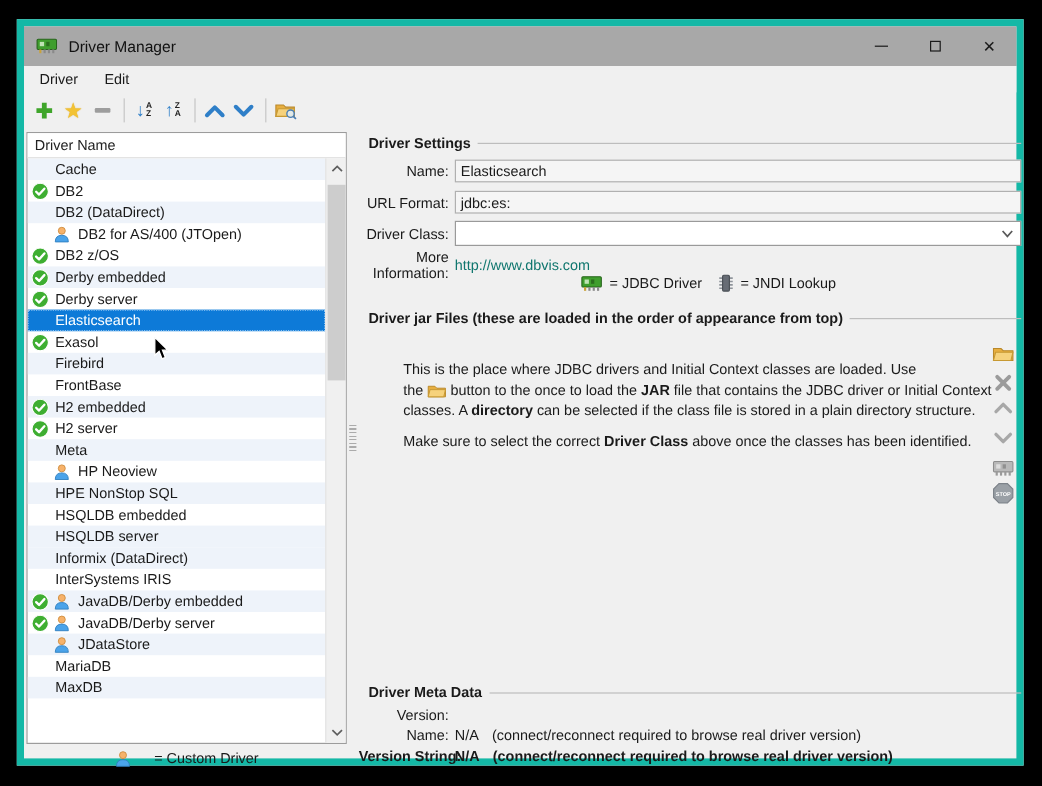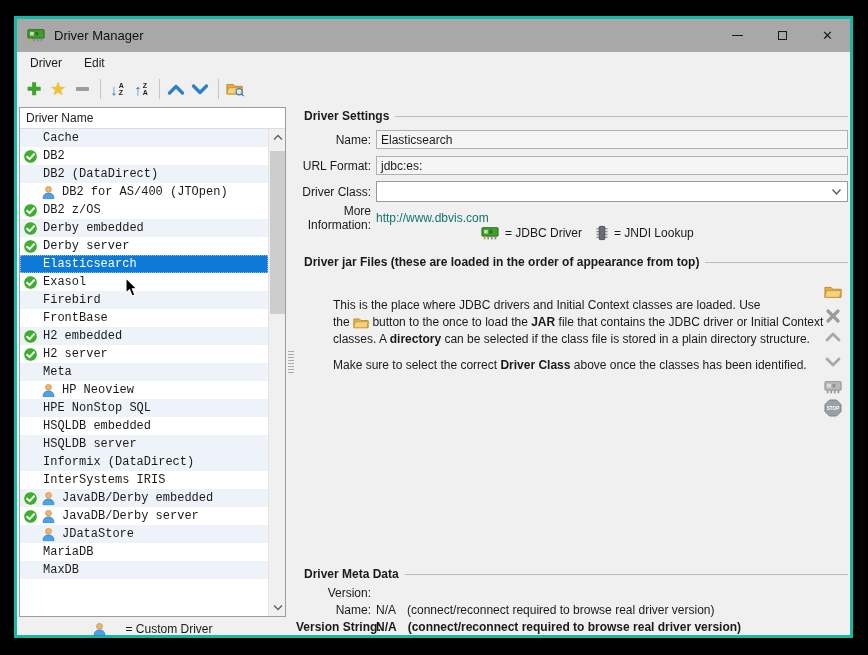--- a/index.html
+++ b/index.html
@@ -1,20 +1,20 @@
 <!DOCTYPE html>
 <html><head>
 <meta charset="utf-8">
 <style>
   * { margin:0; padding:0; box-sizing:border-box; }
   html,body { width:868px; height:655px; background:#000; overflow:hidden;
               font-family:"Liberation Sans", sans-serif; font-size:12px; color:#1a1a1a; }
 
   #window { position:absolute; left:14px; top:16px; width:839px; height:622px;
-            background:#f0f0f0; border:3px solid #14b8a6; }
+            background:#f0f0f0; border:6px solid #14b8a6; }
 
   
   .titlebar { position:absolute; left:0; top:0; right:0; height:33px; background:#a8a8a8;
               display:flex; align-items:center; }
   .titlebar .appicon { margin-left:10px; width:18px; height:15px; }
   .titlebar .title { margin-left:9px; font-size:13px; color:#111; }
   .wincontrols { position:absolute; right:0; top:0; height:33px; display:flex; }
   .winbtn { width:45px; height:33px; display:flex; align-items:center; justify-content:center; }
   .glyph-min { width:11px; height:0; border-top:1px solid #1a1a1a; }
   .glyph-max { width:9px; height:9px; border:1px solid #1a1a1a; }
@@ -42,21 +42,21 @@
   .listpanel { position:absolute; left:2px; top:88px; width:267px; height:510px;
                background:#fff; border:1px solid #9c9c9c; }
   .listheader { height:21px; line-height:20px; padding-left:6px; background:#fff;
                 border-bottom:1px solid #dcdcdc; color:#222; }
   .rows { position:absolute; left:0; top:21px; right:17px; bottom:0; overflow:hidden; }
   .lrow { height:18px; display:flex; align-items:center; padding-left:3px; white-space:nowrap; }
   .lrow.alt { background:#eef3fa; }
   .lrow.selected { background:#0d7ad8; color:#fff; outline:1px dotted #8ec4f2; outline-offset:-1px; }
   .chkslot { width:18px; height:16px; flex:0 0 18px; display:flex; align-items:center; }
   .personslot { width:19px; height:16px; flex:0 0 19px; display:flex; align-items:center; }
-  .lrow .lbl { margin-left:2px;font-family:Liberation Mono, monospace; }
+  .lrow .lbl { margin-left:2px; }
 
   
   .vscroll { position:absolute; top:21px; right:0; bottom:0; width:17px; background:#f0f0f0;
              border-left:1px solid #e3e3e3; }
   .sarrow { position:absolute; left:0; width:17px; height:17px; display:flex;
             align-items:center; justify-content:center; }
   .sarrow.up { top:0; } .sarrow.down { bottom:0; }
   .sthumb { position:absolute; left:1px; top:22px; width:15px; height:163px; background:#cdcdcd; }
 
   

